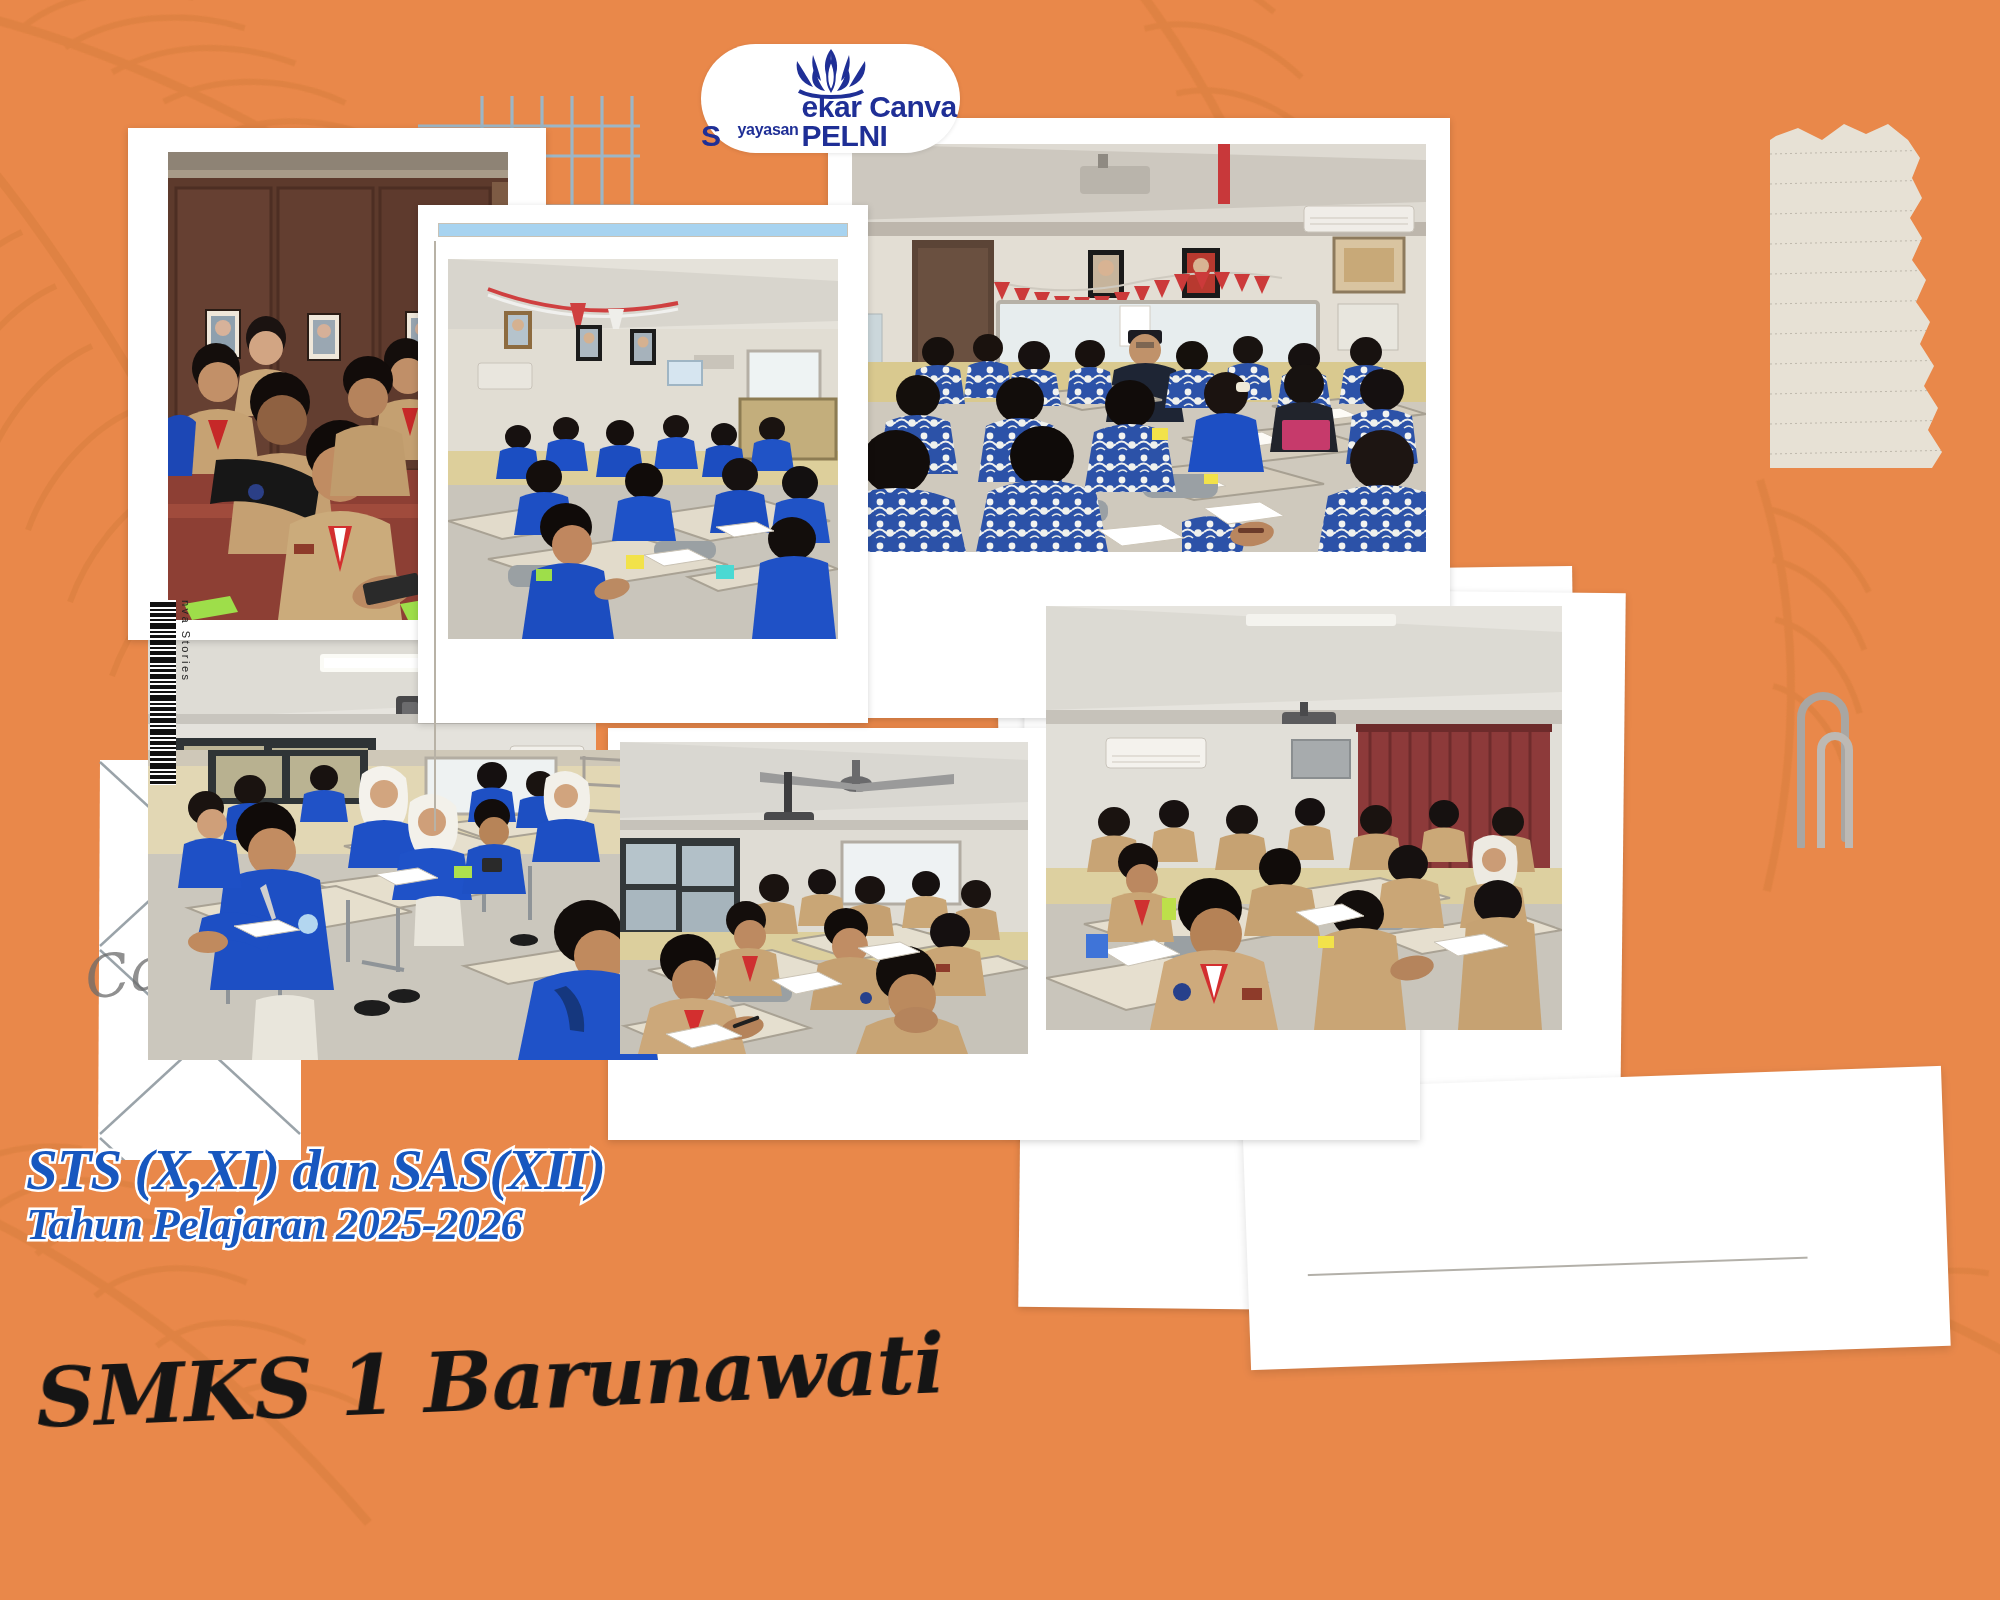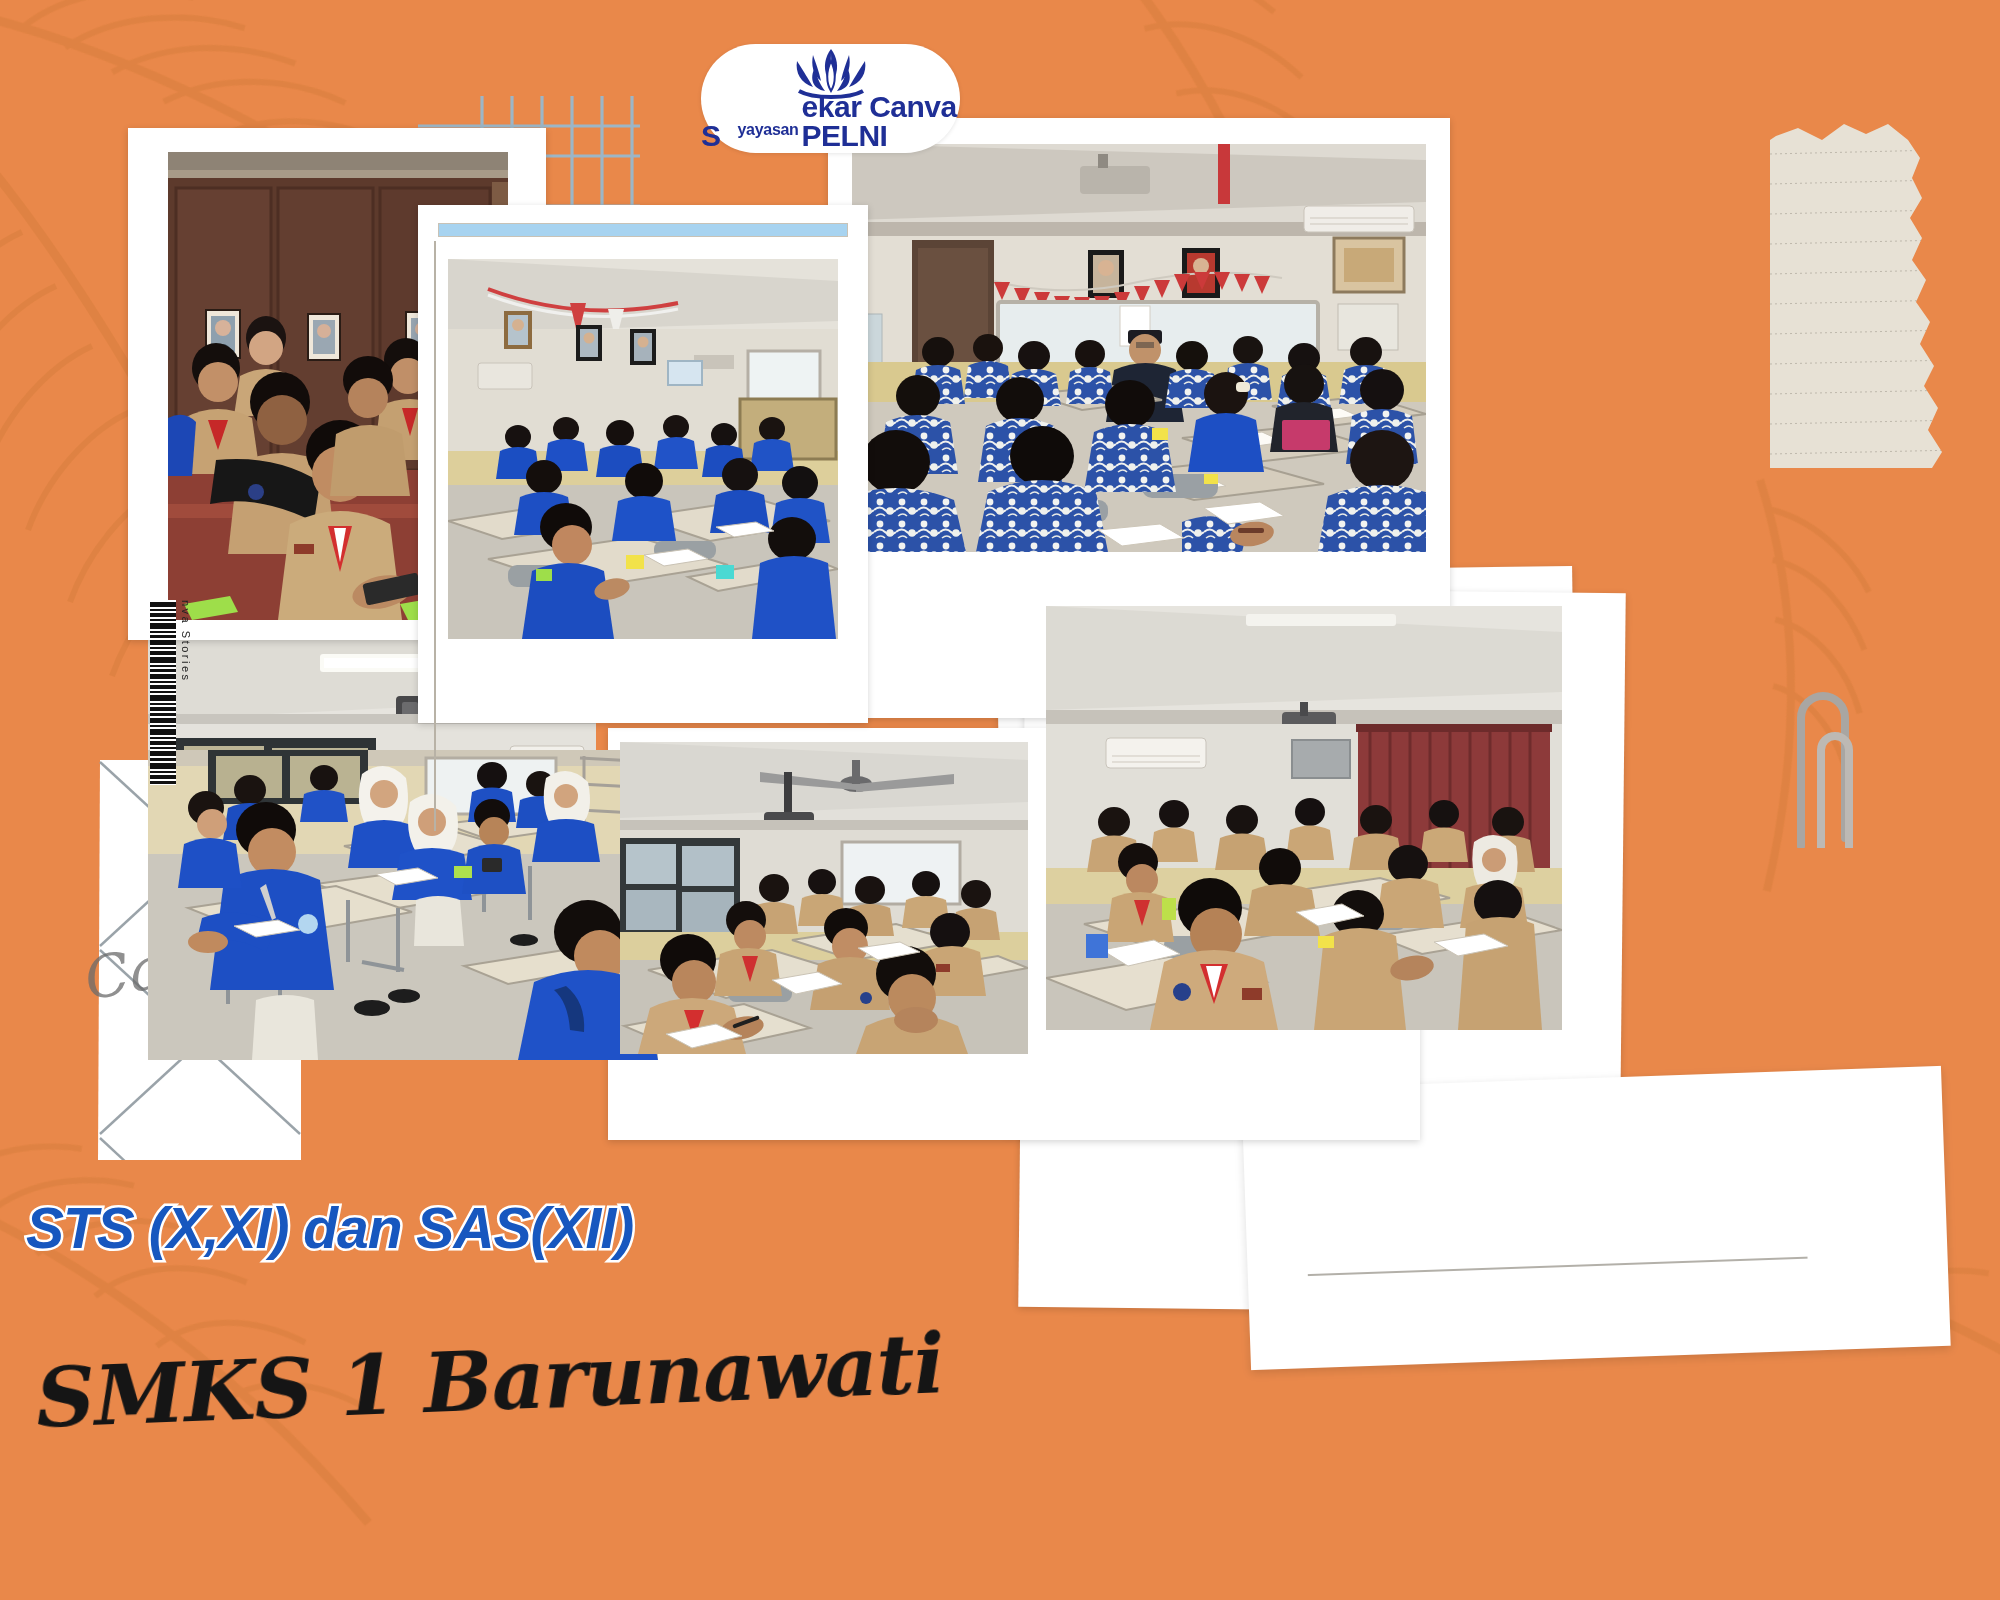--- a/index.html
+++ b/index.html
@@ -67,21 +67,21 @@
   }
   #logo-pill .brand .big { font-size:30px; letter-spacing:-.5px; }
   #logo-pill .brand .small {
     font-size:16px; position:relative; top:-13px; left:-3px;
     letter-spacing:-.3px;
     margin-left:20px;
   }
   #logo-pill .brand .rest { font-size:30px; letter-spacing:-.5px; }
 
   
-  #title-block { position:absolute; left:26px; top:1198px; z-index:70; }
+  #title-block { position:absolute; left:26px; top:1139px; z-index:70;font-family:Liberation Serif, serif; }
   .tl {
     color:#1757bf;
     font-weight:bold;
     font-style:italic;
     letter-spacing:-1px;
     -webkit-text-stroke:5px #ffffff;
     paint-order:stroke fill;
     white-space:nowrap;
   }
   #t1 { font-size:57px; line-height:1.07; }
@@ -1036,14 +1036,15 @@
   </svg>
   <div class="brand">
     <span class="big">S</span>
     <span class="small">yayasan</span>
     <span class="rest">ekar Canva PELNI</span>
   </div>
 </div>
 
 <div id="title-block">
   <div class="tl" id="t1">STS (X,XI) dan SAS(XII)</div>
+  <div class="tl" id="t3">Tahun Pelajaran 2025-2026</div>
 </div>
 <div id="school">SMKS 1 Barunawati</div>
 
 </body></html>

